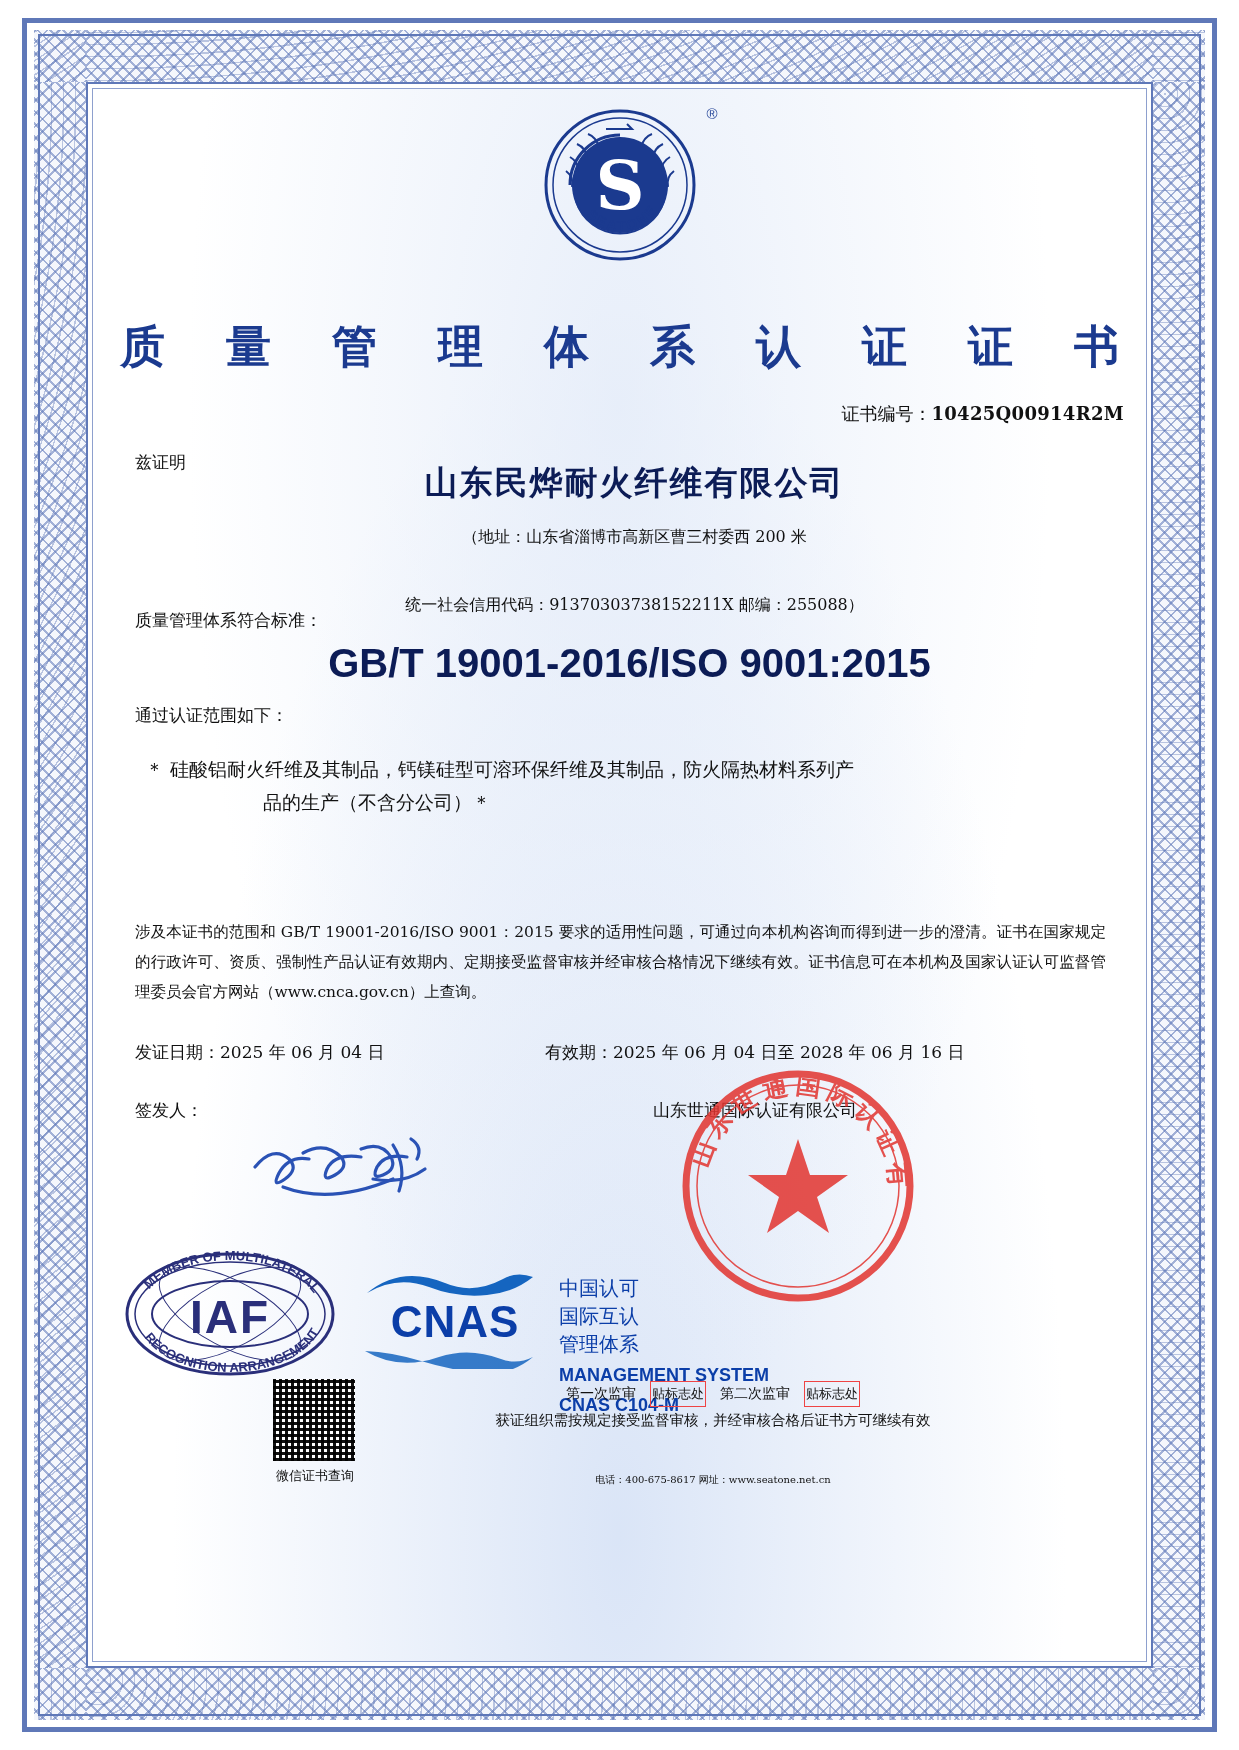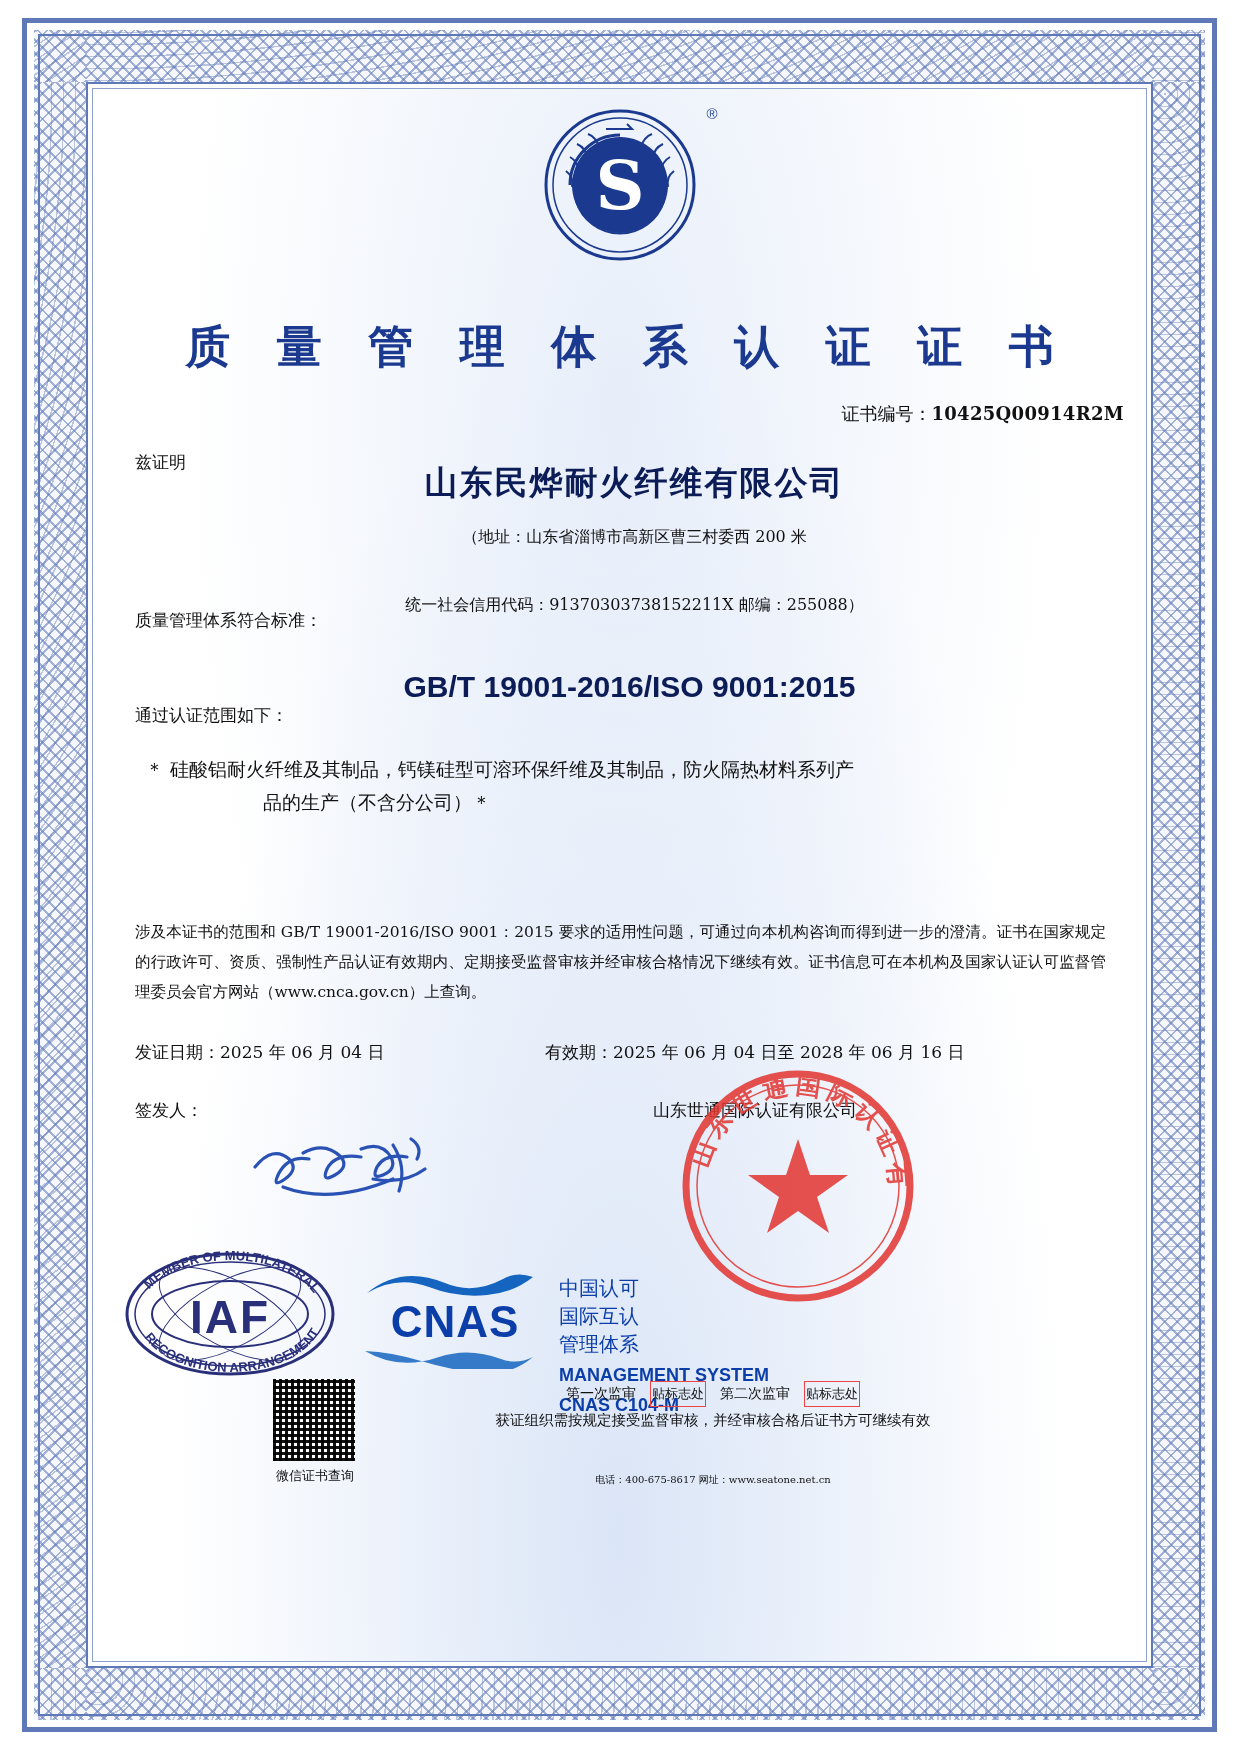--- a/index.html
+++ b/index.html
@@ -99,21 +99,21 @@
     right: -14px; top: 4px;
     font-size: 15px;
     color: #2b4a9b;
   }
 
   
   .cert-title {
     position: absolute;
     top: 228px; left: 0; right: 0;
     text-align: center;
-    font-family: Liberation Sans, sans-serif;
+    font-family: Liberation Mono, monospace;
     font-weight: bold;
     font-size: 45px;
     letter-spacing: 17px;
     color: #1b3a8f;
     text-indent: 17px;
   }
 
   .cert-no {
     position: absolute;
     top: 313px;
@@ -161,26 +161,25 @@
     position: absolute;
     top: 520px; left: 42px;
     font-size: 17px;
     color: #111;
     font-family: Liberation Sans, sans-serif;
   }
   .standard {
     position: absolute;
     top: 552px; left: 0; right: 0;
     text-align: center;
-    font-size: 30px;
+    font-size: 40px;
     font-weight: bold;
     color: #0c1c56;
     font-family: "Liberation Sans", sans-serif;
     padding-left: 20px;
-    margin-top: 29px;
   }
 
   .lbl-scope {
     position: absolute;
     top: 615px; left: 42px;
     font-size: 17px;
     color: #111;
     font-family: "DejaVu Serif", "Liberation Serif", serif;
   }
 

